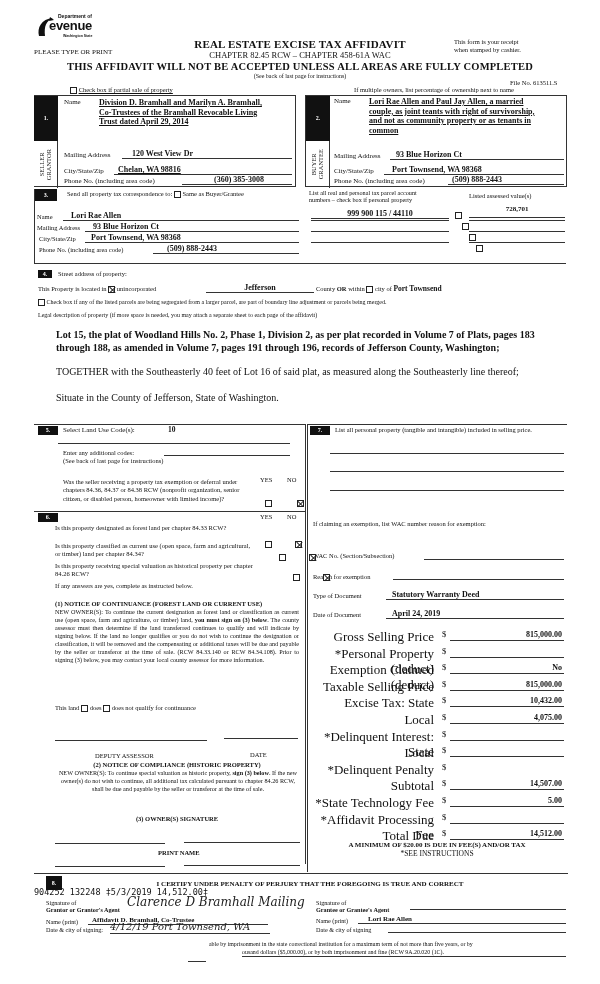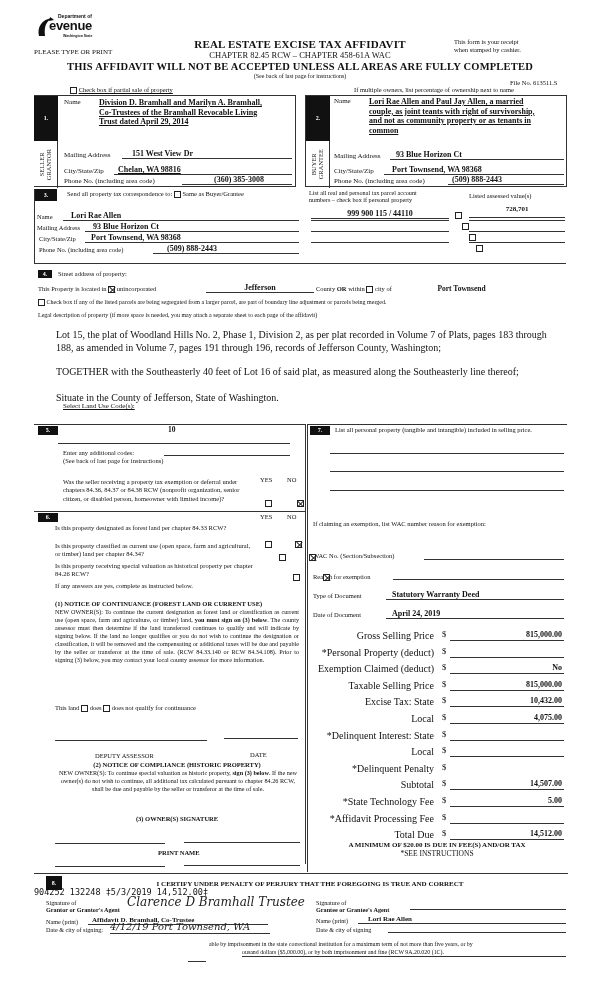--- a/index.html
+++ b/index.html
@@ -12,21 +12,21 @@
   .line { border-bottom: 0.8px solid #333; }
   .blk { background: #111; color: #fff; font-size: 6px; font-weight: bold; display: flex; align-items: center; justify-content: center; }
   .cb { display: inline-block; width: 7px; height: 7px; border: 0.8px solid #222; vertical-align: middle; position: relative; background:#fff; }
   .cb.x::before, .cb.x::after { content: ""; position: absolute; left: 50%; top: -1px; width: 0.8px; height: 8px; background: #222; }
   .cb.x::before { transform: rotate(45deg); }
   .cb.x::after { transform: rotate(-45deg); }
   .hdr-title { font-size: 11px; font-weight: bold; letter-spacing: 0.2px; }
   .vert { writing-mode: vertical-rl; transform: rotate(180deg); font-size: 6.5px; text-align: center; line-height: 1.05; }
   .box { border: 0.8px solid #333; }
   .center { text-align: center; }
-  .money-label { font-size: 10px; text-align: right; }
+  .money-label { font-size: 13px; text-align: right; }
   .money-val { font-weight: bold; font-size: 8px; text-align: right; border-bottom: 0.8px solid #333; }
   .legal { font-size: 10px; line-height: 1.3; }
   .sig { font-family: "DejaVu Serif", serif; font-style: italic; font-size: 13px; color: #222; }
   .stamp { font-family: "DejaVu Sans Mono", monospace; font-size: 8.5px; }
 </style>
 </head>
 <body>
 
 
 
@@ -66,21 +66,21 @@
     </div>
   </div>
   <div class="abs" style="left:30px;top:2px;font-size:7px;">Name</div>
   <div class="abs fill u" style="left:65px;top:2px;width:190px;line-height:1.2;">
     <div>Division D. Bramhall and Marilyn A. Bramhall,</div>
     <div>Co-Trustees of the Bramhall Revocable Living</div>
     <div>Trust dated April 29, 2014</div>
   </div>
   <div class="abs" style="left:30px;top:55px;font-size:7px;">Mailing Address</div>
   <div class="abs fill line" style="left:88px;top:53px;width:170px;padding-left:10px;">
-    <span>151 West View Dr</span>
+    <span>120 West View Dr</span>
   </div>
   <div class="abs" style="left:30px;top:71px;font-size:7px;">City/State/Zip</div>
   <div class="abs fill line" style="left:80px;top:69px;width:178px;padding-left:4px;text-decoration:underline;">
     <span>Chelan, WA 98816</span>
   </div>
   <div class="abs" style="left:30px;top:81px;font-size:7px;">Phone No. (including area code)</div>
   <div class="abs fill line" style="left:148px;top:79px;width:110px;padding-left:32px;">
     <span>(360) 385-3008</span>
   </div>
 </div>
@@ -149,37 +149,37 @@
     <span class="cb x"></span>
     <span>unincorporated</span>
   </div>
   <div class="abs fill line center" style="left:172px;top:15px;width:108px;"><span>Jefferson</span></div>
   <div class="abs" style="left:282px;top:17px;font-size:6.5px;">
     <span>County</span>
     <span class="b">OR</span>
     <span>within</span>
     <span class="cb"></span>
     <span>city of</span>
-    <span class="b" style="font-size:7.5px;margin-left:44px;">Port Townsend</span>
+    <span class="b" style="font-size:7.5px;">Port Townsend</span>
   </div>
   <div class="abs" style="left:4px;top:31px;font-size:6px;">
     <span class="cb"></span>
     <span>Check box if any of the listed parcels are being segregated from a larger parcel, are part of boundary line adjustment or parcels being merged.</span>
   </div>
   <div class="abs" style="left:4px;top:44px;font-size:6px;">Legal description of property (if more space is needed, you may attach a separate sheet to each page of the affidavit)</div>
-  <div class="abs legal" style="left:22px;top:60px;width:505px;">Lot 15, the plat of Woodland Hills No. 2, Phase 1, Division 2, as per plat recorded in Volume 7 of Plats, pages 183 through 188, as amended in Volume 7, pages 191 through 196, records of Jefferson County, Washington;</div>
+  <div class="abs legal" style="left:22px;top:60px;width:505px;font-weight:bold;">Lot 15, the plat of Woodland Hills No. 2, Phase 1, Division 2, as per plat recorded in Volume 7 of Plats, pages 183 through 188, as amended in Volume 7, pages 191 through 196, records of Jefferson County, Washington;</div>
   <div class="abs legal" style="left:22px;top:97px;width:520px;">TOGETHER with the Southeasterly 40 feet of Lot 16 of said plat, as measured along the Southeasterly line thereof;</div>
   <div class="abs legal" style="left:22px;top:123px;width:505px;">Situate in the County of Jefferson, State of Washington.</div>
 </div>
 
 
 <div class="abs" style="left:34px;top:424px;width:272px;height:440px;border-right:0.8px solid #333;border-top:0.8px solid #333;"></div>
 
 <div class="abs blk" style="left:38px;top:426px;width:20px;height:9px;">5.</div>
-<div class="abs" style="left:63px;top:402px;font-size:7px;text-decoration:underline;">Select Land Use Code(s):</div>
+<div class="abs" style="left:63px;top:426px;font-size:7px;">Select Land Use Code(s):</div>
 <div class="abs b" style="left:168px;top:426px;font-size:7.5px;">10</div>
 <div class="abs line" style="left:58px;top:436px;width:232px;height:8px;"></div>
 <div class="abs" style="left:63px;top:449px;font-size:6.5px;">Enter any additional codes:</div>
 <div class="abs line" style="left:164px;top:447px;width:126px;height:9px;"></div>
 <div class="abs" style="left:63px;top:457px;font-size:6.5px;">(See back of last page for instructions)</div>
 <div class="abs" style="left:260px;top:476px;font-size:6.5px;">YES</div>
 <div class="abs" style="left:287px;top:476px;font-size:6.5px;">NO</div>
 <div class="abs" style="left:63px;top:478px;width:190px;font-size:6.5px;line-height:1.3;">Was the seller receiving a property tax exemption or deferral under chapters 84.36, 84.37 or 84.38 RCW (nonprofit organization, senior citizen, or disabled person, homeowner with limited income)?</div>
 <div class="abs cb" style="left:265px;top:499px;"></div>
 <div class="abs cb x" style="left:288px;top:499px;"></div>
@@ -242,21 +242,21 @@
 
 
 <div class="abs" style="left:34px;top:873px;width:534px;border-top:1px solid #333;"></div>
 <div class="abs blk" style="left:46px;top:876px;width:16px;height:14px;">8.</div>
 <div class="abs b center" style="left:120px;top:880px;width:380px;font-size:7px;">I CERTIFY UNDER PENALTY OF PERJURY THAT THE FOREGOING IS TRUE AND CORRECT</div>
 
 <div class="abs" style="left:46px;top:899px;font-size:6.2px;line-height:1.2;">
   <div>Signature of</div>
   <div class="b">Grantor or Grantor's Agent</div>
 </div>
-<div class="abs sig" style="left:127px;top:896px;width:170px;white-space:nowrap;font-size:12px;">Clarence D Bramhall Trustee</div>
+<div class="abs sig" style="left:127px;top:896px;width:170px;white-space:nowrap;font-size:12px;">Clarence D Bramhall Mailing</div>
 <div class="abs" style="left:46px;top:918px;font-size:6.2px;">Name (print)</div>
 <div class="abs fill line" style="left:88px;top:916px;width:180px;padding-left:4px;font-size:7px;"><span>Affidavit D. Bramhall, Co-Trustee</span></div>
 <div class="abs" style="left:46px;top:926px;font-size:6.2px;">Date &amp; city of signing:</div>
 <div class="abs sig line" style="left:110px;top:921px;width:160px;font-size:10px;white-space:nowrap;">4/12/19   Port Townsend, WA</div>
 
 <div class="abs" style="left:316px;top:899px;font-size:6.2px;line-height:1.2;">
   <div>Signature of</div>
   <div class="b">Grantee or Grantee's Agent</div>
 </div>
 <div class="abs line" style="left:410px;top:900px;width:156px;height:10px;"></div>

